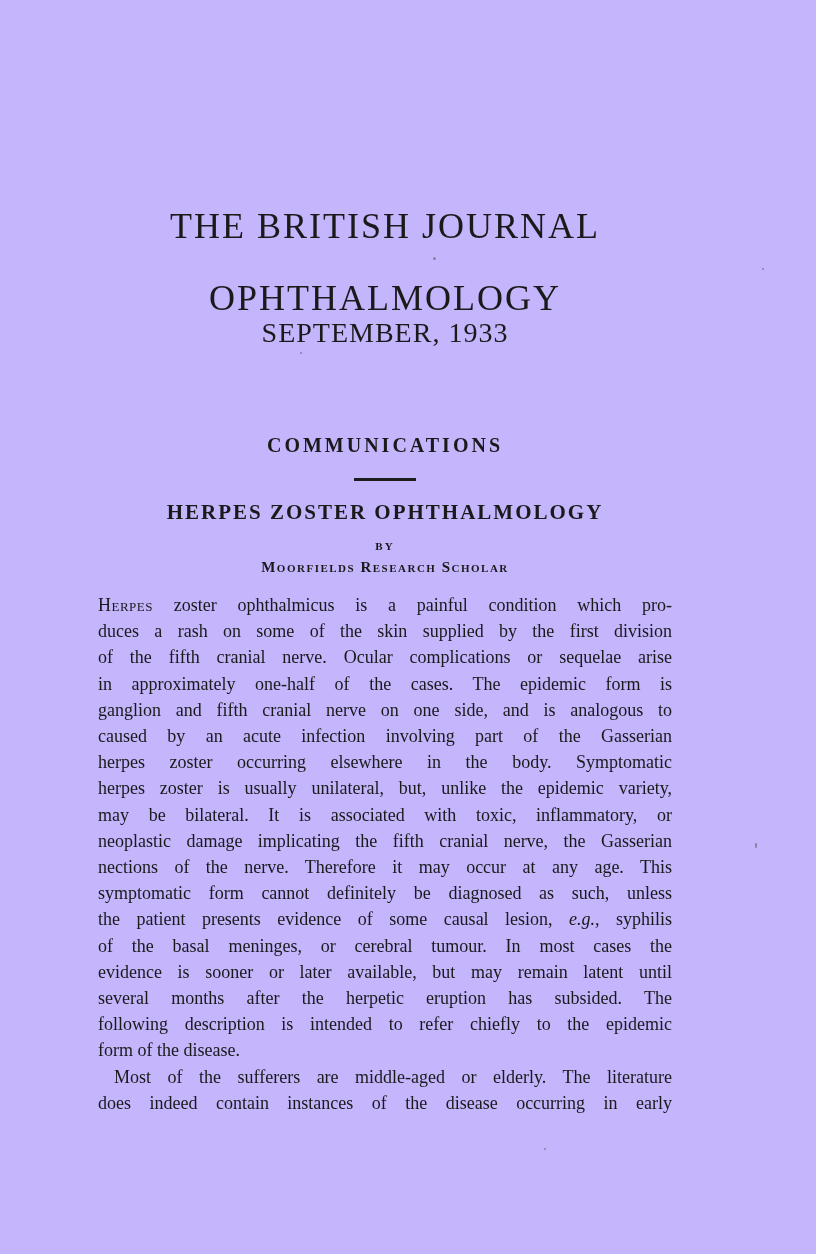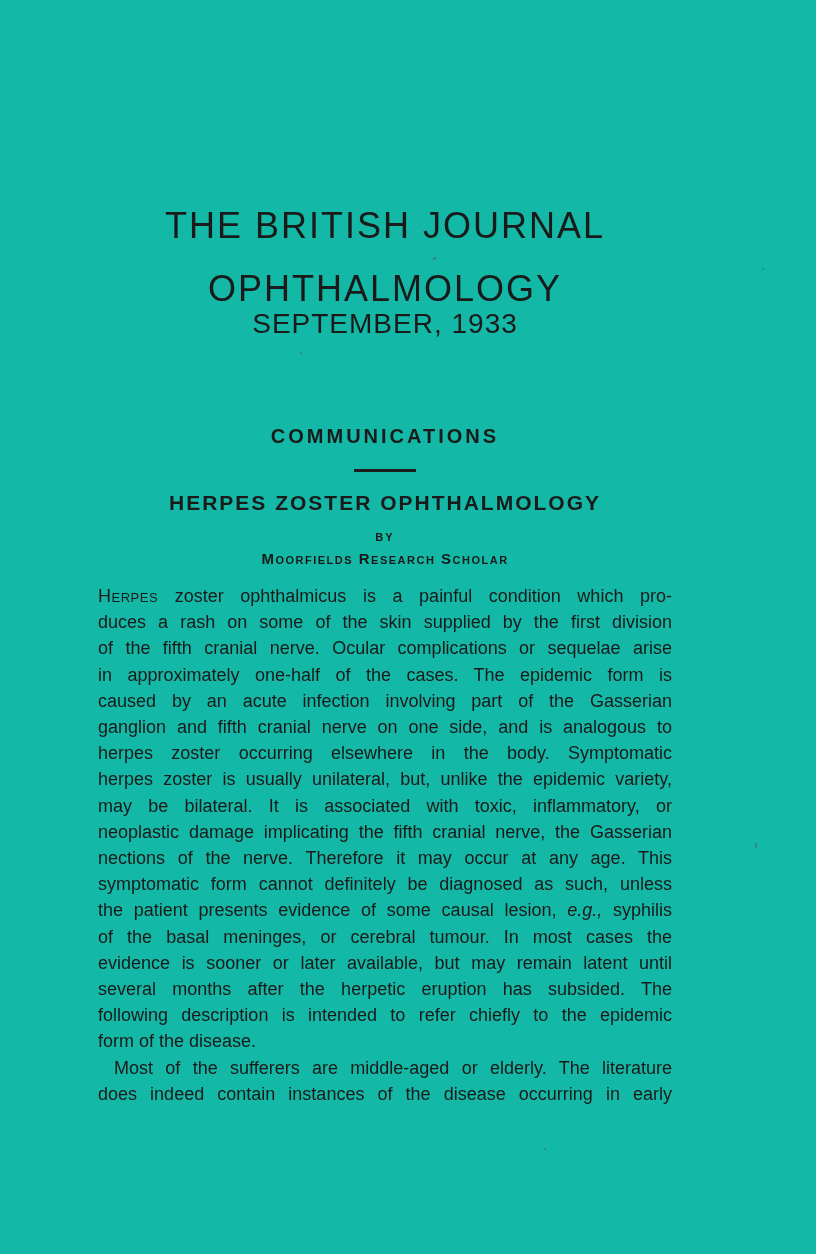--- a/index.html
+++ b/index.html
@@ -1,34 +1,34 @@
 <!DOCTYPE html>
 <html><head>
 <meta charset="utf-8">
 <style>
   html,body{margin:0;padding:0;background:#e8e8e8;}
   .page{
     position:relative;
     width:816px;height:1254px;
     margin:0 auto;
-    background:#14b8a6;
+    background:#c4b5fd;
     color:#1a1a1a;
-    font-family:Liberation Sans, sans-serif;
+    font-family:Liberation Serif, serif;
     overflow:hidden;
   }
   .content{position:absolute;left:98px;top:0;width:574px;}
   .content *{margin:0;}
 
   .masthead-title{
     font-size:36px;line-height:40px;font-weight:normal;
     text-align:center;letter-spacing:2px;
   }
   .t1{margin-top:206px;}
   .of{font-size:18px;line-height:18px;text-align:center;letter-spacing:2px;margin-top:18px;}
-  .t2{margin-top:23px;}
+  .t2{margin-top:32px;}
   .issue{
     font-size:28px;line-height:30px;font-weight:normal;
     text-align:center;letter-spacing:1px;
   }
   .comms{
     font-size:20px;line-height:24px;font-weight:bold;
     text-align:center;letter-spacing:3px;margin-top:85px;
   }
   .rule{width:62px;height:3px;background:#1c1c1c;margin:21px auto 0;}
   .art-title{
@@ -76,22 +76,22 @@
     <h3 class="art-title">HERPES ZOSTER OPHTHALMOLOGY</h3>
     <div class="by">BY</div>
     <div class="role">Moorfields Research Scholar</div>
 
     <div class="body-text">
       <div>
         <div class="line"><span class="lead">Herpes</span> <span>zoster ophthalmicus is a painful condition which pro-</span></div>
         <div class="line">duces a rash on some of the skin supplied by the first division</div>
         <div class="line">of the fifth cranial nerve. Ocular complications or sequelae arise</div>
         <div class="line">in approximately one-half of the cases. The epidemic form is</div>
+        <div class="line">ganglion and fifth cranial nerve on one side, and is analogous to</div>
         <div class="line">caused by an acute infection involving part of the Gasserian</div>
-        <div class="line">ganglion and fifth cranial nerve on one side, and is analogous to</div>
         <div class="line">herpes zoster occurring elsewhere in the body. Symptomatic</div>
         <div class="line">herpes zoster is usually unilateral, but, unlike the epidemic variety,</div>
         <div class="line">may be bilateral. It is associated with toxic, inflammatory, or</div>
         <div class="line">neoplastic damage implicating the fifth cranial nerve, the Gasserian</div>
         <div class="line">nections of the nerve. Therefore it may occur at any age. This</div>
         <div class="line">symptomatic form cannot definitely be diagnosed as such, unless</div>
         <div class="line"><span>the patient presents evidence of some causal lesion,</span> <span class="it">e.g.,</span> <span>syphilis</span></div>
         <div class="line">of the basal meninges, or cerebral tumour. In most cases the</div>
         <div class="line">evidence is sooner or later available, but may remain latent until</div>
         <div class="line">several months after the herpetic eruption has subsided. The</div>

